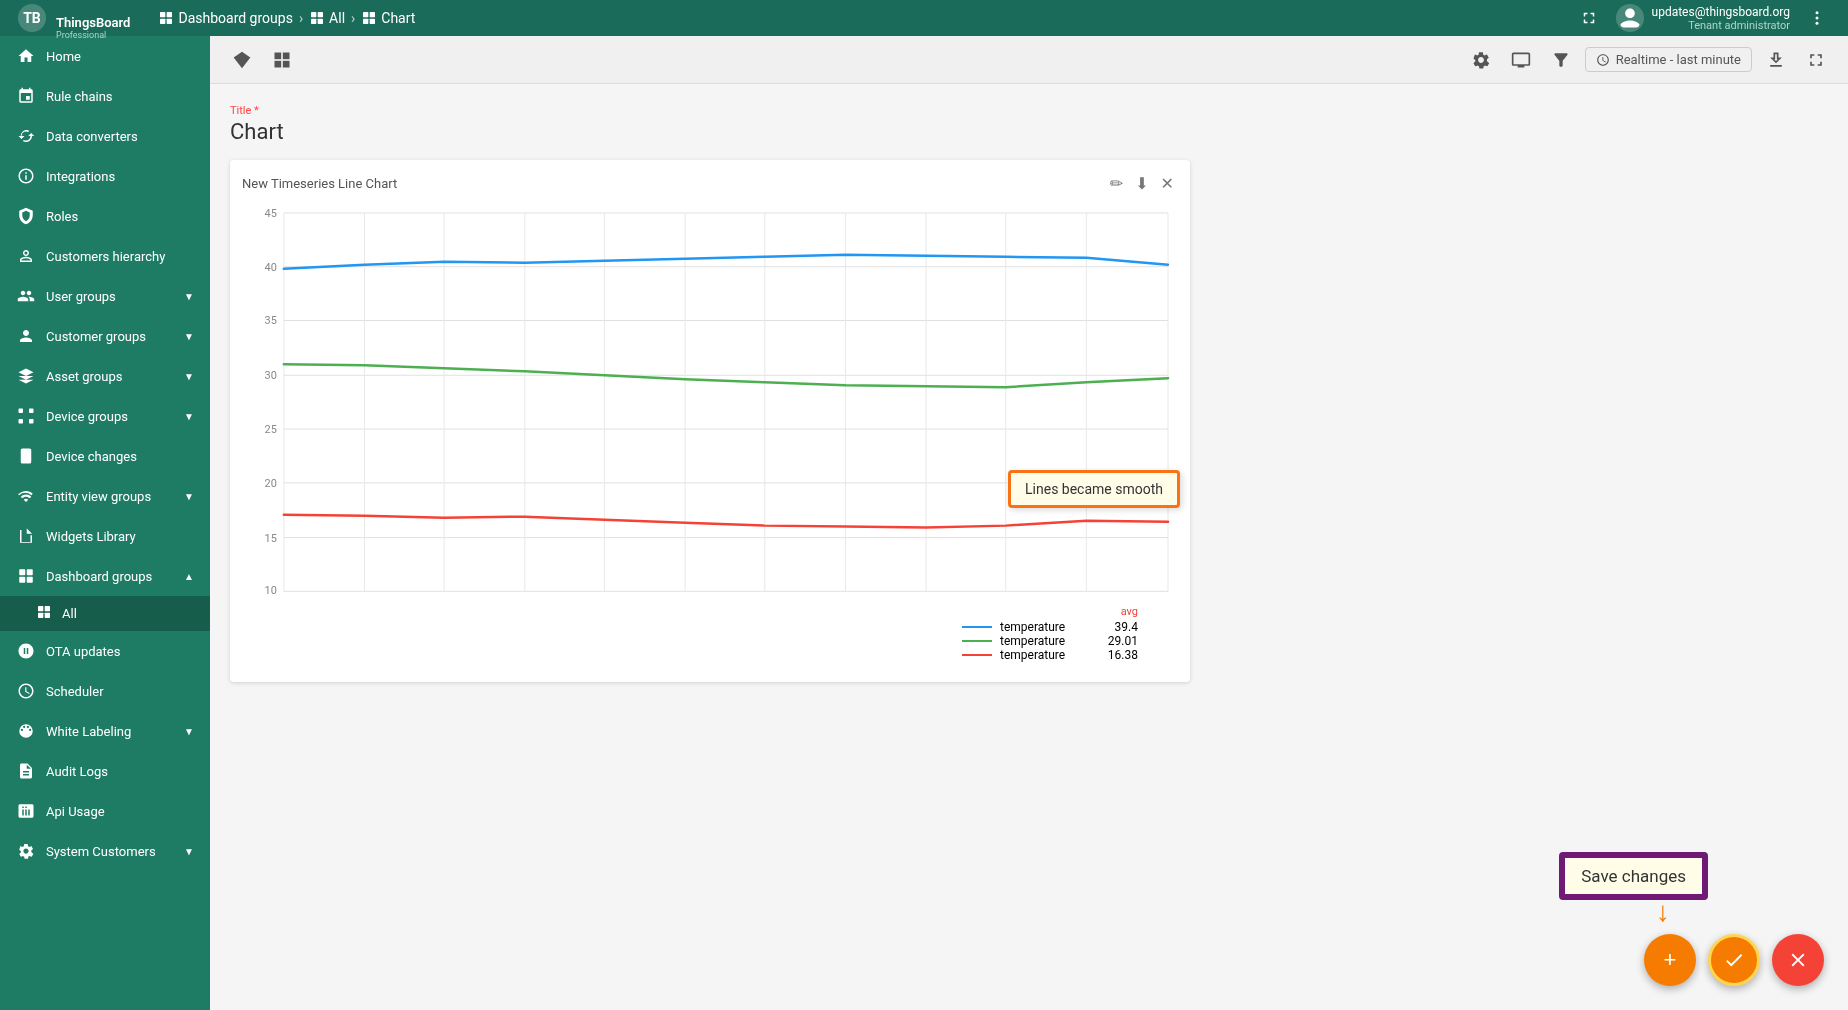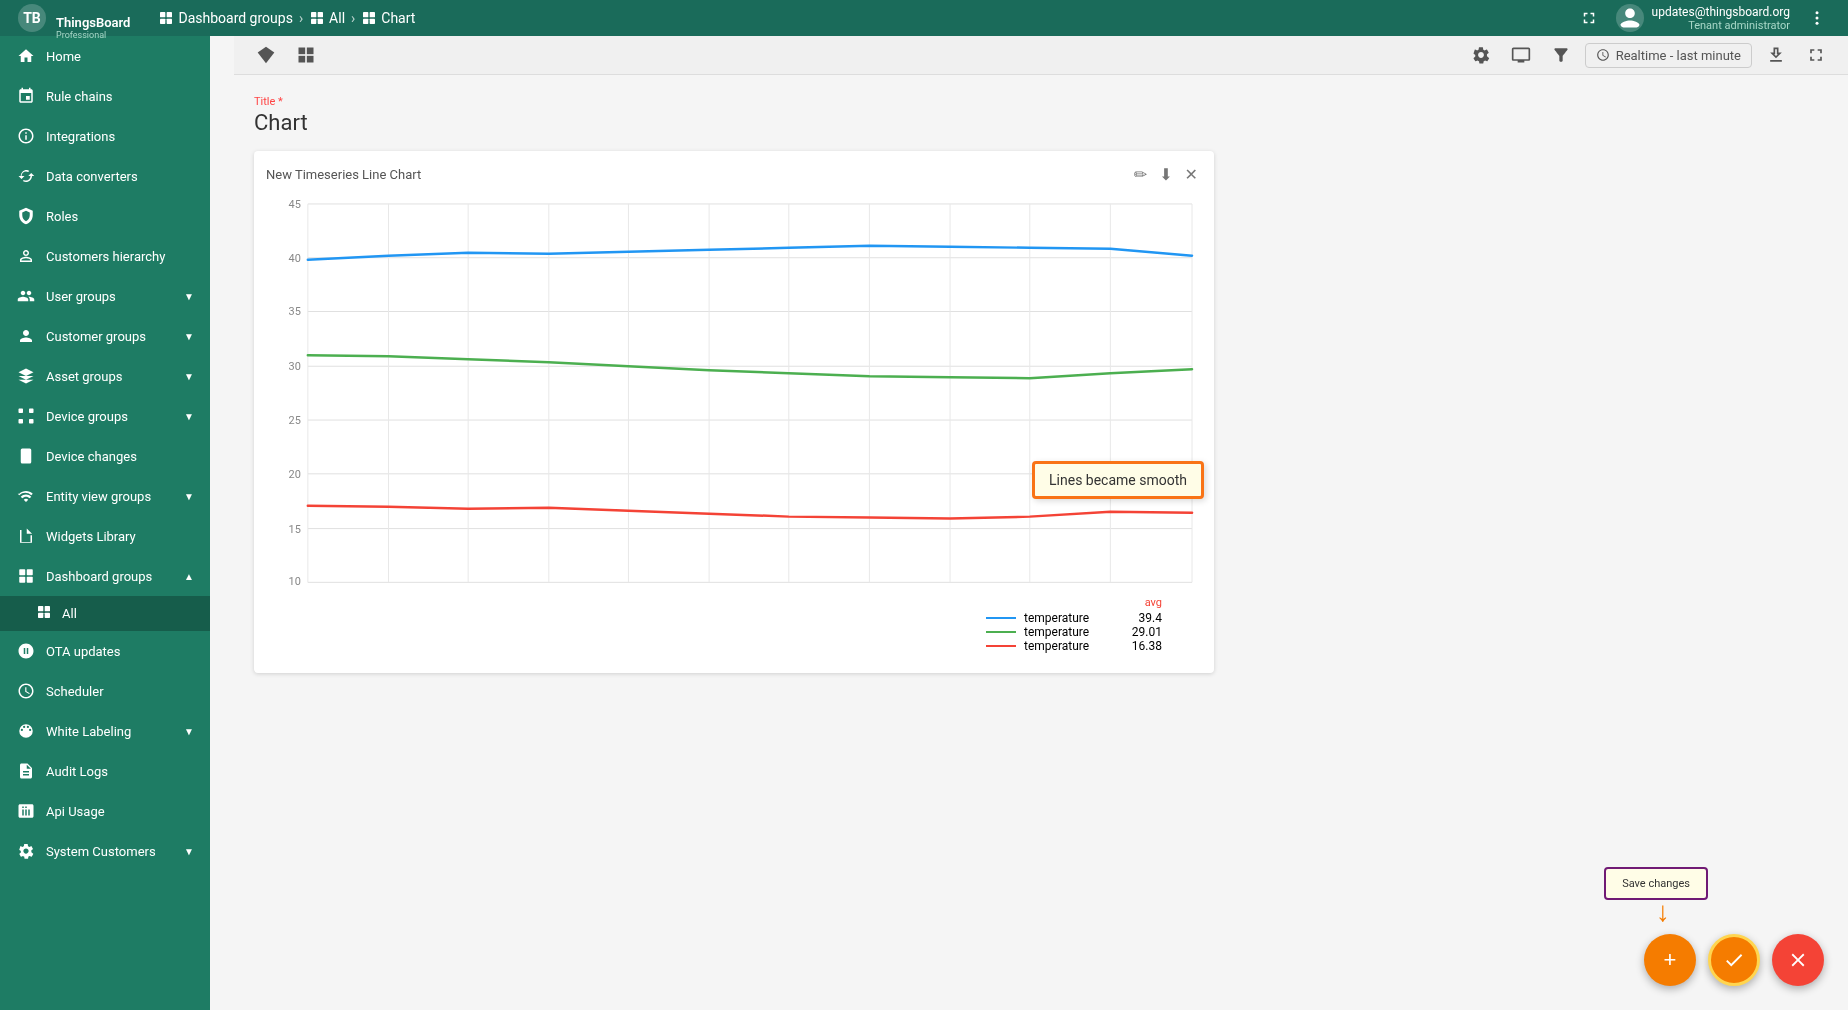--- a/index.html
+++ b/index.html
@@ -21,21 +21,21 @@
     .top-nav .logo-text { font-size: 13px; font-weight: 600; line-height: 1.2; margin-top: 19px; }
     .top-nav .logo-sub { font-size: 9px; color: #a8d8c8; }
     .breadcrumb { display: flex; align-items: center; gap: 6px; font-size: 14px; flex: 1; }
     .breadcrumb .sep { opacity: 0.7; }
     .top-nav-right { display: flex; align-items: center; gap: 12px; margin-left: auto; }
     .user-info { display: flex; align-items: center; gap: 8px; font-size: 12px; text-align: right; }
     .user-info .name { font-size: 12px; }
     .user-info .role { font-size: 11px; color: #a8d8c8; }
 
     
-    .layout { display: flex; flex: 1; overflow: hidden; gap: 24px; }
+    .layout { display: flex; flex: 1; overflow: hidden; }
 
     
     .sidebar {
       width: 210px;
       background: #1e7c64;
       color: white;
       flex-shrink: 0;
       overflow-y: auto;
       overflow-x: hidden;
     }
@@ -67,21 +67,21 @@
     }
     .sidebar-sub-item.active { background: rgba(0,0,0,0.25); }
 
     
     .main-content { flex: 1; display: flex; flex-direction: column; overflow: hidden; }
 
     
     .toolbar {
       background: #f0f0f0;
       border-bottom: 1px solid #ddd;
-      height: 39px;
+      height: 48px;
       display: flex;
       align-items: center;
       padding: 0 16px;
       gap: 8px;
     }
     .toolbar-btn {
       background: none;
       border: none;
       cursor: pointer;
       padding: 6px;
@@ -154,24 +154,24 @@
       right: 10px;
       box-shadow: 2px 2px 6px rgba(0,0,0,0.15);
     }
 
     
     .save-tooltip {
       position: fixed;
       bottom: 110px;
       right: 140px;
       background: #fffde7;
-      border: 2px solid #701a75;
+      border: 6px solid #701a75;
       border-radius: 4px;
       padding: 8px 16px;
-      font-size: 11px;
+      font-size: 17px;
       color: #333;
       z-index: 200;
     }
     .save-arrow {
       position: fixed;
       bottom: 82px;
       right: 178px;
       color: #f57c00;
       font-size: 28px;
       z-index: 200;
@@ -291,32 +291,32 @@
       <span class="icon">
         <svg width="18" height="18" viewBox="0 0 24 24" fill="white">
             <path d="M17 12h-5v5h5v-5zM16 1v2H8V1H6v2H5c-1.1 0-2 .9-2 2v14c0 1.1.9 2 2 2h14c1.1 0 2-.9 2-2V5c0-1.1-.9-2-2-2h-1V1h-2zm3 18H5V8h14v11z"></path>
           </svg>
       </span>
       <span class="label">Rule chains</span>
     </div>
     <div class="sidebar-item">
       <span class="icon">
         <svg width="18" height="18" viewBox="0 0 24 24" fill="white">
+            <path d="M19 8l-4 4h3c0 3.3-2.7 6-6 6-1 0-2-.3-2.8-.7l-1.5 1.5C9.4 19.6 10.7 20 12 20c4.4 0 8-3.6 8-8h3l-4-4zM6 12c0-3.3 2.7-6 6-6 1 0 2 .3 2.8.7l1.5-1.5C15.6 4.4 14.3 4 13 4c-4.4 0-8 3.6-8 8H2l4 4 4-4H6z"></path>
+          </svg>
+      </span>
+      <span class="label">Data converters</span>
+    </div>
+    <div class="sidebar-item">
+      <span class="icon">
+        <svg width="18" height="18" viewBox="0 0 24 24" fill="white">
             <path d="M11 7h2v2h-2zm0 4h2v6h-2zm1-9C6.5 2 2 6.5 2 12s4.5 10 10 10 10-4.5 10-10S17.5 2 12 2zm0 18c-4.4 0-8-3.6-8-8s3.6-8 8-8 8 3.6 8 8-3.6 8-8 8z"></path>
           </svg>
       </span>
       <span class="label">Integrations</span>
-    </div>
-    <div class="sidebar-item">
-      <span class="icon">
-        <svg width="18" height="18" viewBox="0 0 24 24" fill="white">
-            <path d="M19 8l-4 4h3c0 3.3-2.7 6-6 6-1 0-2-.3-2.8-.7l-1.5 1.5C9.4 19.6 10.7 20 12 20c4.4 0 8-3.6 8-8h3l-4-4zM6 12c0-3.3 2.7-6 6-6 1 0 2 .3 2.8.7l1.5-1.5C15.6 4.4 14.3 4 13 4c-4.4 0-8 3.6-8 8H2l4 4 4-4H6z"></path>
-          </svg>
-      </span>
-      <span class="label">Data converters</span>
     </div>
     <div class="sidebar-item">
       <span class="icon">
         <svg width="18" height="18" viewBox="0 0 24 24" fill="white">
             <path d="M12 1L3 5v6c0 5.6 3.8 10.7 9 12 5.2-1.3 9-6.4 9-12V5l-9-4zm0 4l5 2.2V11c0 3.5-2.3 6.8-5 7.9-2.7-1.1-5-4.4-5-7.9V7.2L12 5z"></path>
           </svg>
       </span>
       <span class="label">Roles</span>
     </div>
     <div class="sidebar-item">

